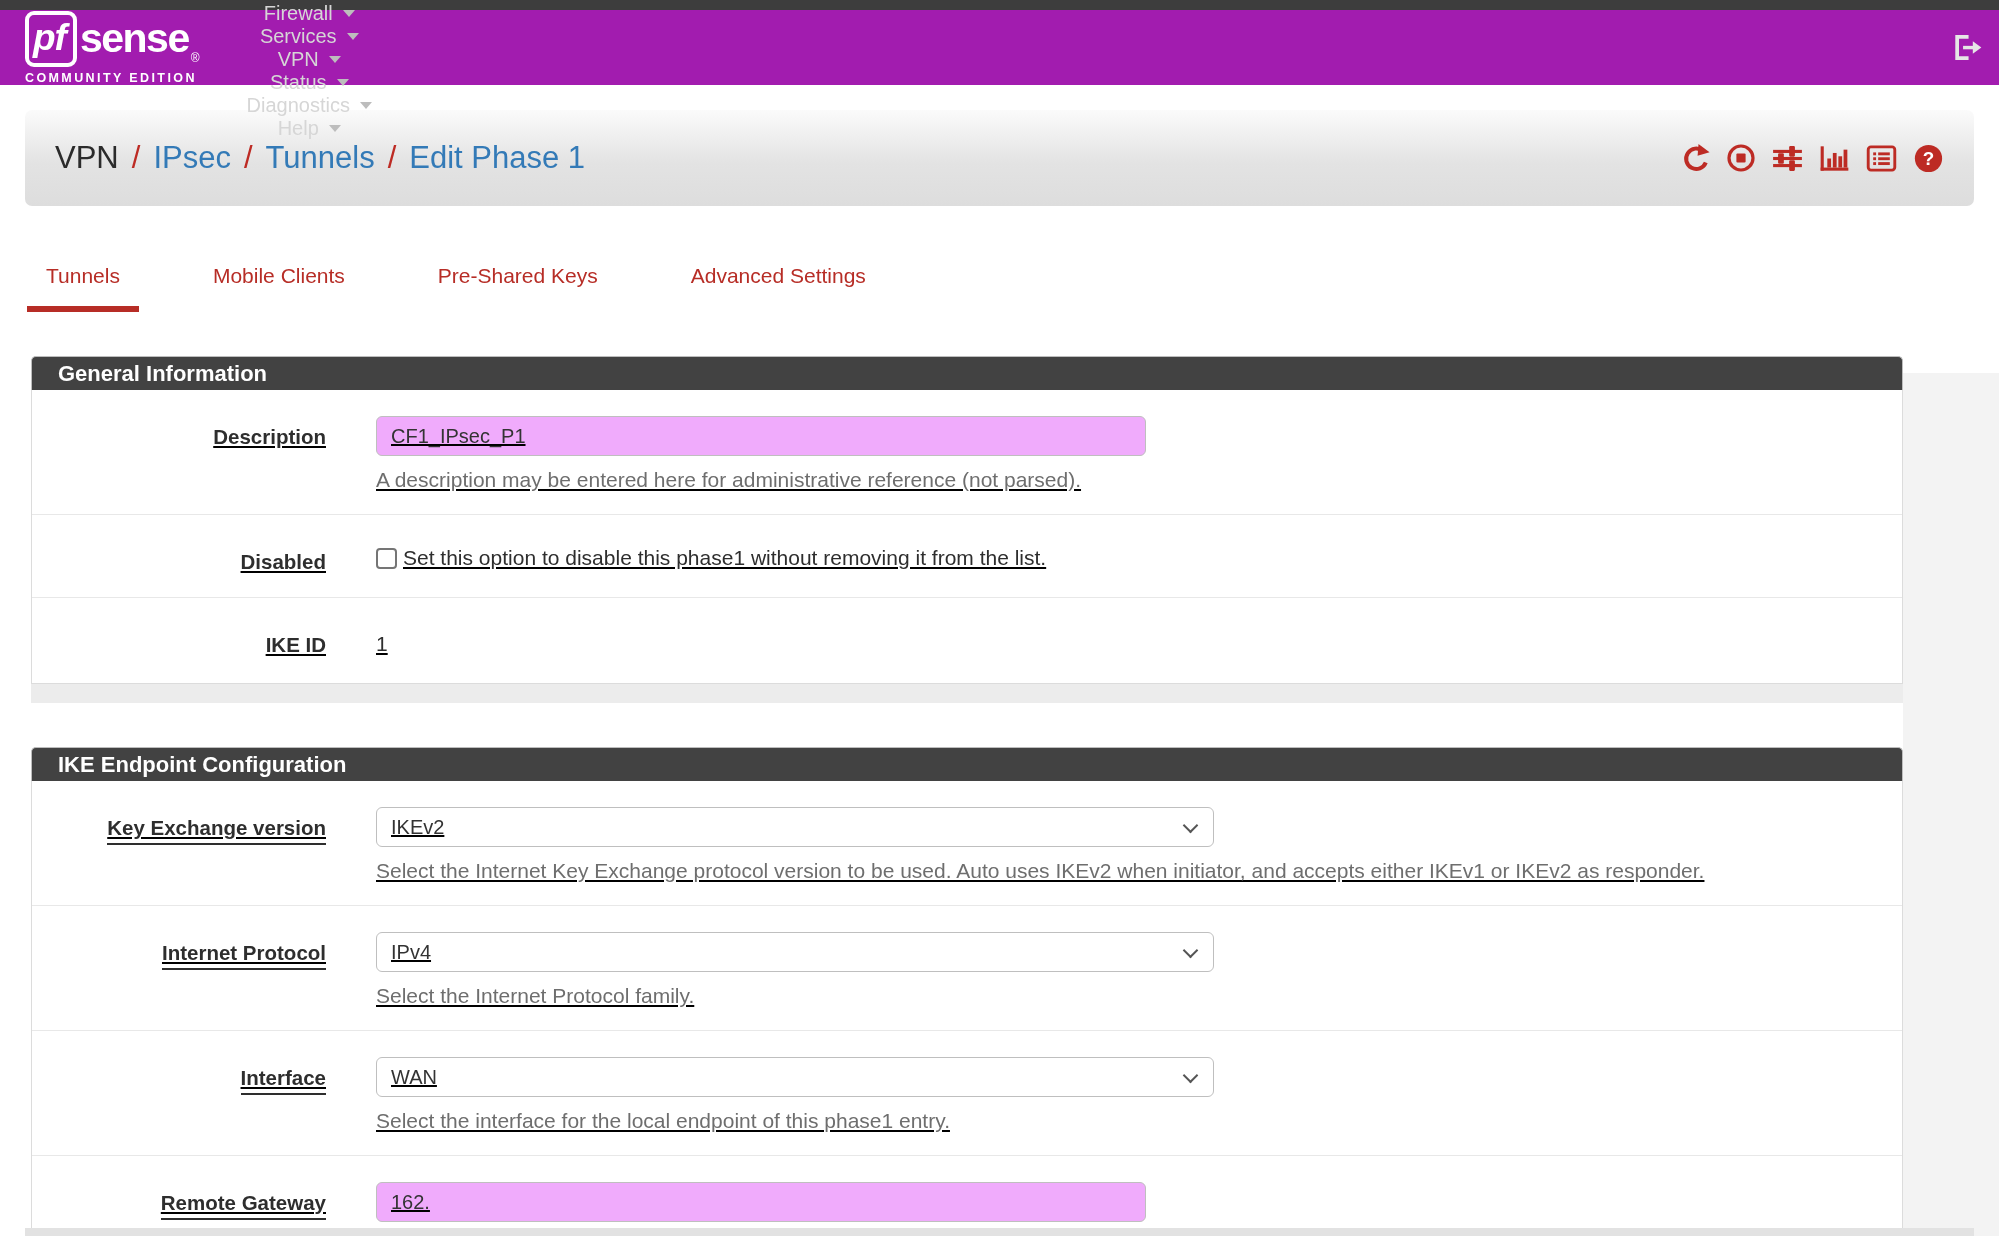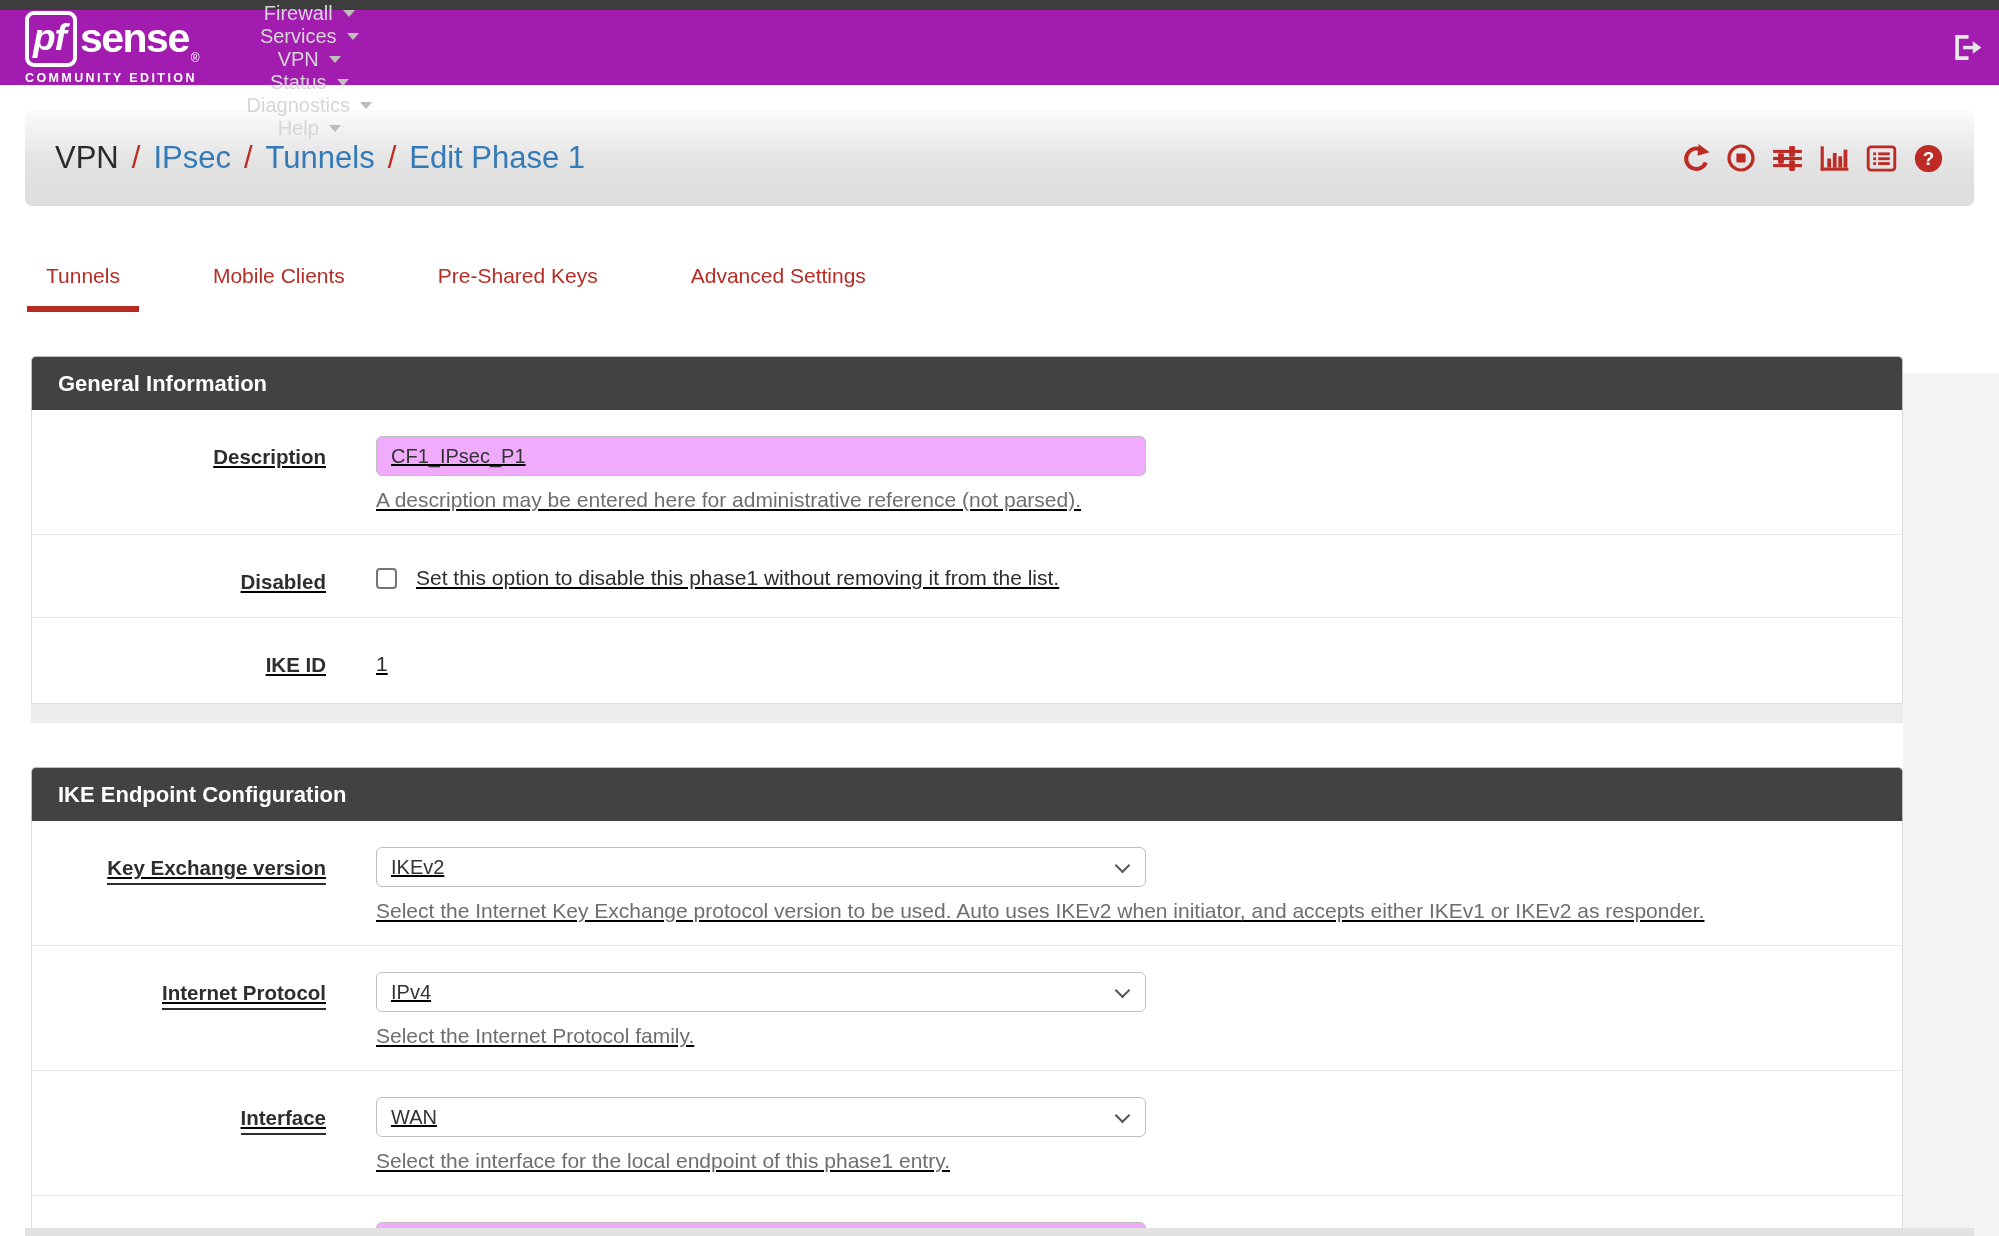--- a/index.html
+++ b/index.html
@@ -41,43 +41,43 @@
     margin-right:55px; cursor:pointer; white-space:nowrap; }
   .tab.active::after { content:""; position:absolute; left:0; right:0; bottom:0;
     height:6px; background:#b72d26; }
 
   
   .right-gutter { position:absolute; top:373px; bottom:0; right:0; width:96px; background:#f3f3f3; }
   .bottom-strip { position:absolute; left:25px; right:25px; bottom:0; height:8px; background:#e2e2e2; }
   .panel { margin-left:31px; width:1872px; position:relative; margin-top:44px; }
   .panel-gap { margin-left:31px; width:1872px; height:19px; background:#ececec; }
   .panel-header { background:#424242; color:#fff; font-weight:bold; font-size:22px;
-    height:54px; display:flex; align-items:center; padding-left:26px;
+    height:34px; display:flex; align-items:center; padding-left:26px;
     border-radius:5px 5px 0 0; border:1px solid #bdbdbd; border-bottom:none; }
   .panel-body { background:#fff; border:1px solid #dcdcdc; border-top:none; padding-bottom:4px; }
 
   .form-row { display:flex; padding:26px 0 22px;text-decoration:underline; }
   .form-row + .form-row { border-top:1px solid #e8e8e8; }
   .row-label { width:294px; flex-shrink:0; text-align:right; font-weight:bold;
     font-size:20.5px; color:#2e2e2e; padding-top:9px; line-height:1.2; }
   .row-label .u { border-bottom:2px solid #2e2e2e; padding-bottom:4px; }
   .row-control { margin-left:50px; flex:1; }
 
   .text-input { width:770px; height:40px; border:1px solid #bfbfbf; border-radius:6px;
     font-size:20px; color:#333; padding:0 14px; outline:none;
     font-family:"Liberation Sans", sans-serif; background:#f0abfc; display:block; }
-  .select { position:relative; width:770px; height:40px; border:1px solid #bfbfbf;
+  .select { position:relative; width:838px; height:40px; border:1px solid #bfbfbf;
     border-radius:6px; background:#fff; display:flex; align-items:center;
     padding:0 14px; cursor:pointer; }
   .select-value { font-size:20px; color:#333; }
   .chevron { position:absolute; right:17px; top:12px; width:11px; height:11px;
     border-right:2px solid #555; border-bottom:2px solid #555; transform:rotate(45deg); }
 
   .help { margin-top:12px; font-size:21px; color:#6e6e6e; display:flex; align-items:center; gap:16px; }
-  .cb-row { display:flex; align-items:center; gap:19px; padding-top:5px; }
+  .cb-row { display:flex; align-items:center; gap:6px; padding-top:5px; }
   .checkbox { appearance:none; -webkit-appearance:none; width:21px; height:21px;
     border:2px solid #757575; border-radius:4px; background:#fff; cursor:pointer; flex-shrink:0; }
   .cb-text { font-size:21px; color:#2e2e2e; }
   .static-value { font-size:21px; color:#2e2e2e; padding-top:8px; }
 </style>
 </head>
 <body>
 
 <div class="topstrip"></div>
 

